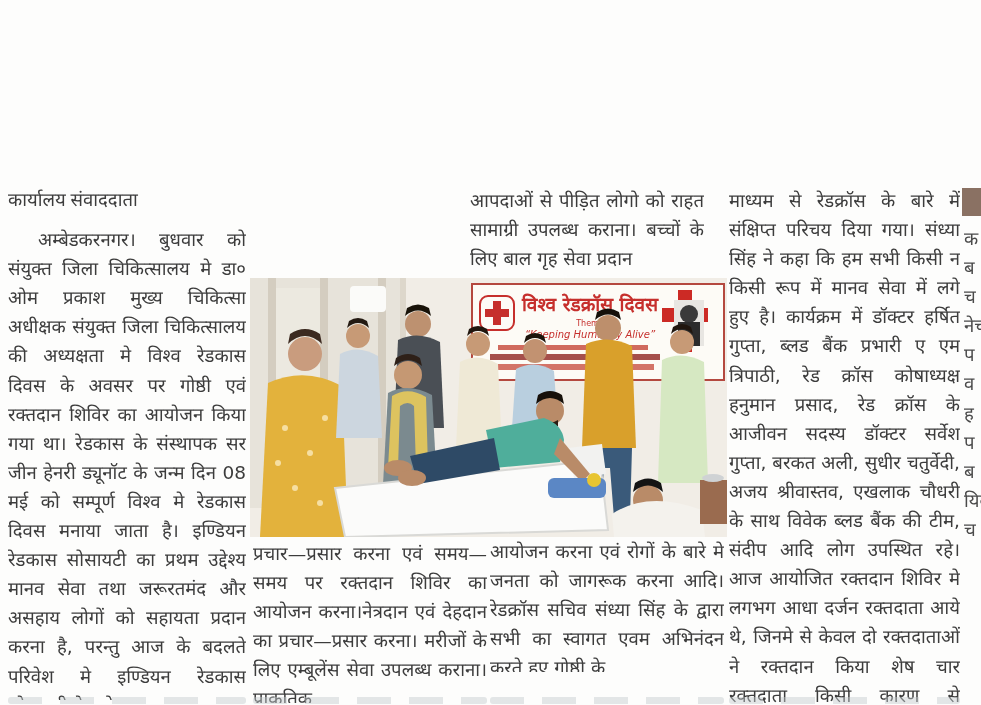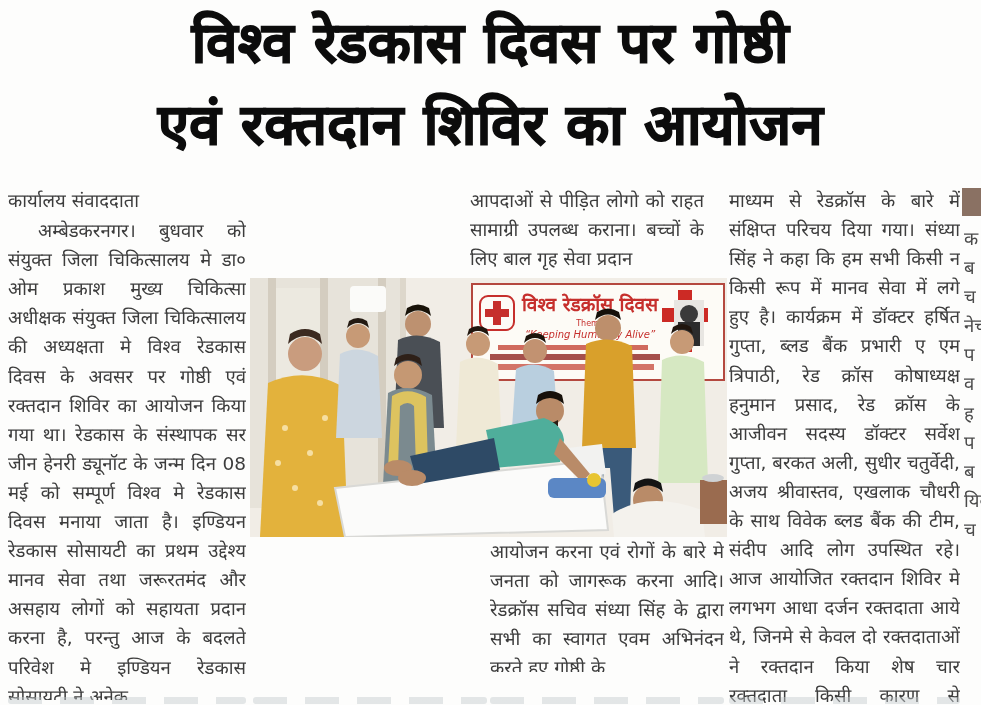--- a/index.html
+++ b/index.html
@@ -18,21 +18,21 @@
     font-size:56px; font-weight:bold; line-height:82px;
     letter-spacing:0.5px; white-space:nowrap;
     -webkit-text-stroke:1.3px #0c0c0c;
   }
   
   .col {
     position:absolute; top:186px;
     font-size:18.5px; line-height:29.1px;
     color:#3c3c3c; text-align:justify; overflow:hidden;
   }
-  .byline { text-align:left; margin-bottom:1px; }
+  .byline { text-align:left; margin-bottom:10px;font-family:Liberation Serif, serif; }
   .indent { text-indent:30px; }
   .col1 { left:8px;  width:238px; height:514px; }
   .col2top { left:253px; width:234px; height:91px; }
   .col2bot { left:253px; top:539px; width:234px; height:164px; }
   .col3top { left:470px; width:234px; height:91px; }
   .col3bot { left:490px; top:508px; width:234px; height:164px; }
   .col4 { left:729px; width:231px; height:517px; }
   .sliver {
     position:absolute; left:964px; top:224px; width:17px; height:478px;
     font-size:18.5px; line-height:29.1px; color:#4a4a4a;
@@ -50,30 +50,27 @@
   .cut.c4 { left:729px; width:231px; }
   
   .photo { position:absolute; left:250px; top:278px; width:477px; height:327px; }
   .photo svg { display:block; }
 </style>
 </head>
 <body>
 
 <div class="page">
 
-  <div class="headline">
-    <div class="line">विश्व रेडकास दिवस पर गोष्ठी</div>
-    <div class="line">एवं रक्तदान शिविर का आयोजन</div>
-  </div>
 
   <div class="col col1">
     <div class="byline">कार्यालय संवाददाता</div>
     <div class="indent">अम्बेडकरनगर। बुधवार को संयुक्त जिला चिकित्सालय मे डा० ओम प्रकाश मुख्य चिकित्सा अधीक्षक संयुक्त जिला चिकित्सालय की अध्यक्षता मे विश्व रेडकास दिवस के अवसर पर गोष्ठी एवं रक्तदान शिविर का आयोजन किया गया था। रेडकास के संस्थापक सर जीन हेनरी ड्यूनॉट के जन्म दिन 08 मई को सम्पूर्ण विश्व मे रेडकास दिवस मनाया जाता है। इण्डियन रेडकास सोसायटी का प्रथम उद्देश्य मानव सेवा तथा जरूरतमंद और असहाय लोगों को सहायता प्रदान करना है, परन्तु आज के बदलते परिवेश मे इण्डियन रेडकास सोसायटी ने अनेक</div>
   </div>
 
+  <div class="col col2bot">प्रचार—प्रसार करना एवं समय—समय पर रक्तदान शिविर का आयोजन करना।नेत्रदान एवं देहदान का प्रचार—प्रसार करना। मरीजों के लिए एम्बूलेंस सेवा उपलब्ध कराना।प्राकृतिक</div>
 
   <div class="col col3top">आपदाओं से पीड़ित लोगो को राहत सामाग्री उपलब्ध कराना। बच्चों के लिए बाल गृह सेवा प्रदान</div>
   <div class="col col3bot">करना।निःशुल्क स्वास्थ्य शिविर का आयोजन करना एवं रोगों के बारे मे जनता को जागरूक करना आदि।रेडक्रॉस सचिव संध्या सिंह के द्वारा सभी का स्वागत एवम अभिनंदन करते हुए गोष्ठी के</div>
 
   <div class="col col4">माध्यम से रेडक्रॉस के बारे में संक्षिप्त परिचय दिया गया। संध्या सिंह ने कहा कि हम सभी किसी न किसी रूप में  मानव सेवा में लगे हुए है।  कार्यक्रम में डॉक्टर हर्षित गुप्ता, ब्लड बैंक प्रभारी ए एम त्रिपाठी, रेड क्रॉस कोषाध्यक्ष हनुमान प्रसाद, रेड क्रॉस के आजीवन सदस्य डॉक्टर सर्वेश गुप्ता, बरकत अली, सुधीर चतुर्वेदी, अजय श्रीवास्तव, एखलाक चौधरी के साथ विवेक ब्लड बैंक की टीम, संदीप आदि लोग उपस्थित रहे। आज आयोजित रक्तदान शिविर मे लगभग आधा दर्जन रक्तदाता आये थे, जिनमे से केवल दो रक्तदाताओं ने रक्तदान किया शेष चार रक्तदाता किसी कारण से अनुपयुक्त पाये गये।</div>
 
   <div class="sliver">कबचनेचपवहपबयिबच</div>
   <div class="cornerbar"></div>
 
   <div class="cut c1"></div>

